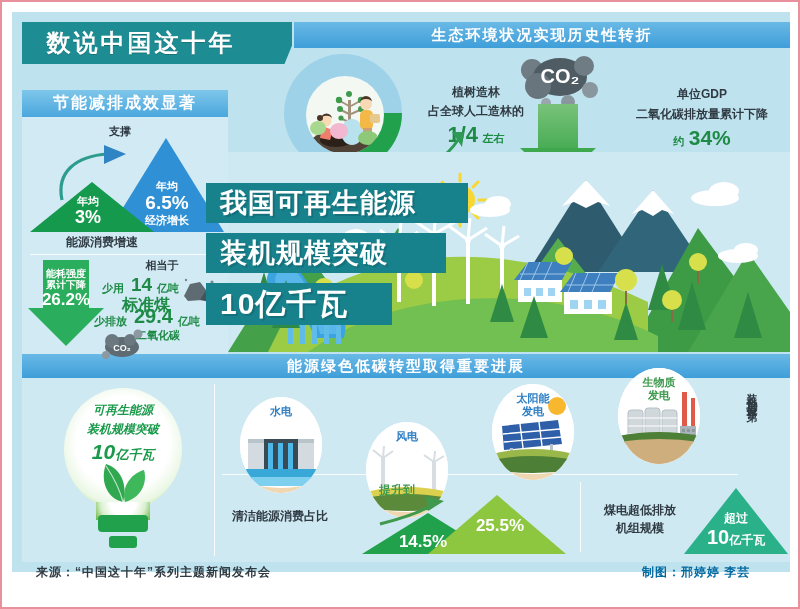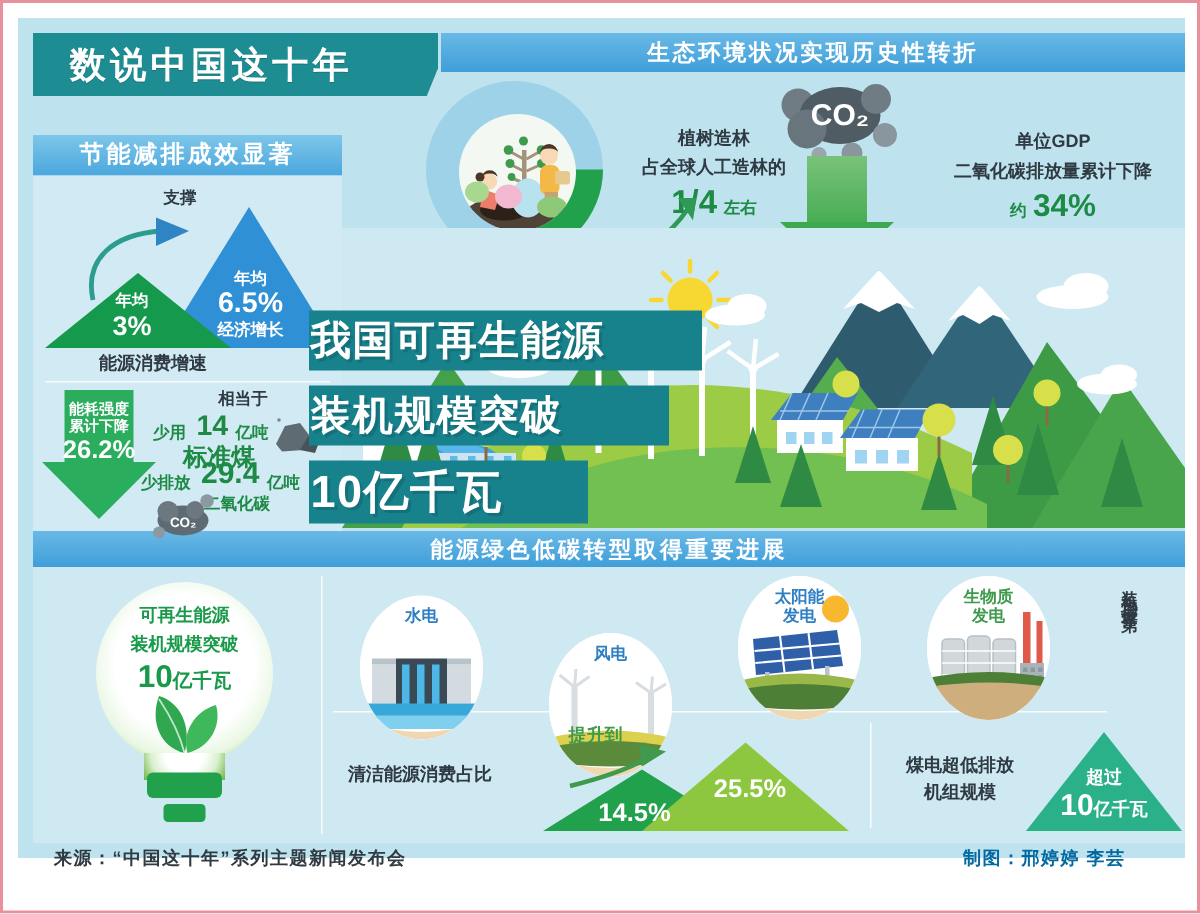--- a/index.html
+++ b/index.html
@@ -42,37 +42,37 @@
   .cap{position:absolute;text-align:center;color:#2f3a42;font-weight:bold;}
 
   
   .arrow-down{position:absolute;}
   .arrow-down .stem{position:absolute;left:50%;transform:translateX(-50%);}
   .arrow-down .head{position:absolute;left:50%;transform:translateX(-50%);
      width:0;height:0;border-style:solid;border-color:transparent;}
 
   
   .hl{position:absolute;background:#17818c;display:flex;align-items:center;
-      padding-left:1px;box-sizing:border-box;margin-top:24px;}
+      padding-left:14px;box-sizing:border-box;}
   .hl span{color:#fff;font-weight:bold;letter-spacing:1px;
       text-shadow:2px 2px 0 rgba(0,0,0,.12);}
 
   
   .scene{left:226px;top:150px;width:562px;height:200px;overflow:hidden;}
 
   
   .panel-bot{left:20px;top:376px;width:768px;height:184px;background:#cfe9f2;}
   .bulb-wrap{left:42px;top:382px;width:160px;height:170px;}
   .bulb{position:absolute;left:20px;top:4px;width:118px;height:122px;border-radius:50%;
         background:radial-gradient(circle at 50% 45%,#ffffff 52%,#eaf7e4 70%,#8dc63f 92%,#4aa03a 100%);}
   .bulb-neck{position:absolute;left:52px;top:118px;width:54px;height:18px;
         background:radial-gradient(circle at 50% 0,#ffffff 40%,#d8efcd 70%,#6ab43f 100%);}
   .bulb-base1{position:absolute;left:54px;top:131px;width:50px;height:17px;border-radius:4px;background:#21a14b;}
   .bulb-base2{position:absolute;left:65px;top:152px;width:28px;height:12px;border-radius:3px;background:#21a14b;}
-  .bulb-txt{position:absolute;left:0;top:18px;width:158px;text-align:center;color:#199a4a;font-weight:bold;}
+  .bulb-txt{position:absolute;left:0;top:18px;width:158px;text-align:center;color:#199a4a;font-weight:bold;font-style:italic;}
 
   .catcircle{position:absolute;width:82px;height:96px;border-radius:50%;
      background:#ffffff;overflow:hidden;box-shadow:0 0 0 1px #eef6fa inset;}
   .cat-label{position:absolute;width:100%;text-align:center;color:#2f7fc4;
      font-weight:bold;font-size:11px;line-height:1.15;top:8px;z-index:4;}
   .cat-label.green{color:#3f9a4e;}
 
   .vert{position:absolute;writing-mode:vertical-rl;text-orientation:upright;
      color:#2f3a42;font-weight:bold;font-size:11px;letter-spacing:3px;}
   .source{left:34px;top:562px;color:#2f3a42;font-size:12px;letter-spacing:1px;font-weight:bold;}
@@ -501,21 +501,21 @@
       <path d="M0 70 Q41 60 82 70 L82 80 Q41 72 0 80 Z" fill="#9ab84a"></path>
       <path d="M0 76 Q41 68 82 76 L82 86 Q41 92 0 86 Z" fill="#4e7f36"></path>
       <path d="M0 84 Q41 96 82 84 L82 96 L0 96 Z" fill="#efd7b2"></path>
     </svg>
     <div class="cat-label">
       <span>太阳能</span><br>
       <span>发电</span>
     </div>
   </div>
 
-  <div class="abs catcircle" style="left:616px;top:382px;">
+  <div class="abs catcircle" style="left:616px;top:366px;">
     <svg width="82" height="96" viewBox="0 0 82 96">
       <rect width="82" height="96" fill="#ffffff"></rect>
       <g fill="#d1d8dc" stroke="#b6c0c6" stroke-width="1">
         <rect x="10" y="42" width="15" height="30" rx="3"></rect>
         <rect x="27" y="40" width="15" height="32" rx="3"></rect>
         <rect x="44" y="42" width="15" height="30" rx="3"></rect>
       </g>
       <g stroke="#ffffff" stroke-width="1">
         <line x1="10" y1="50" x2="59" y2="50"></line>
           <line x1="10" y1="58" x2="59" y2="58"></line>

